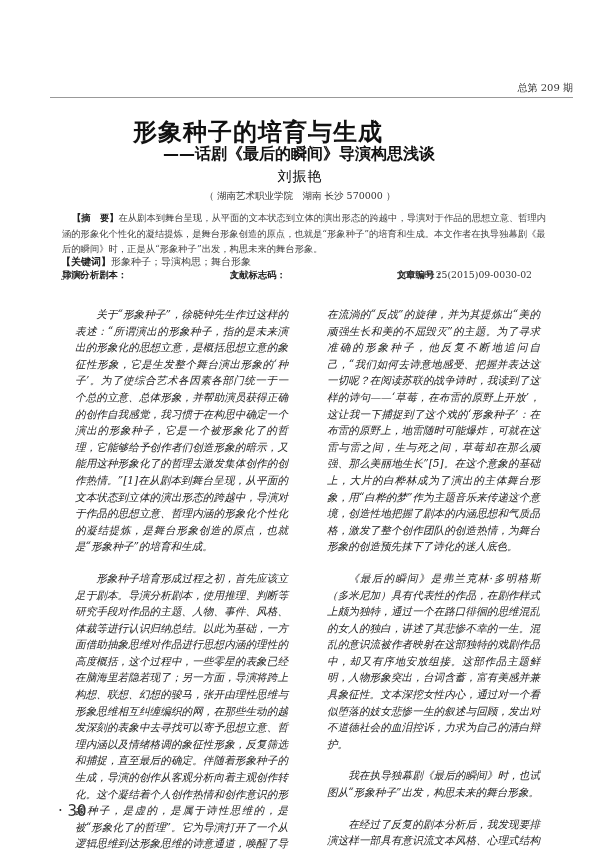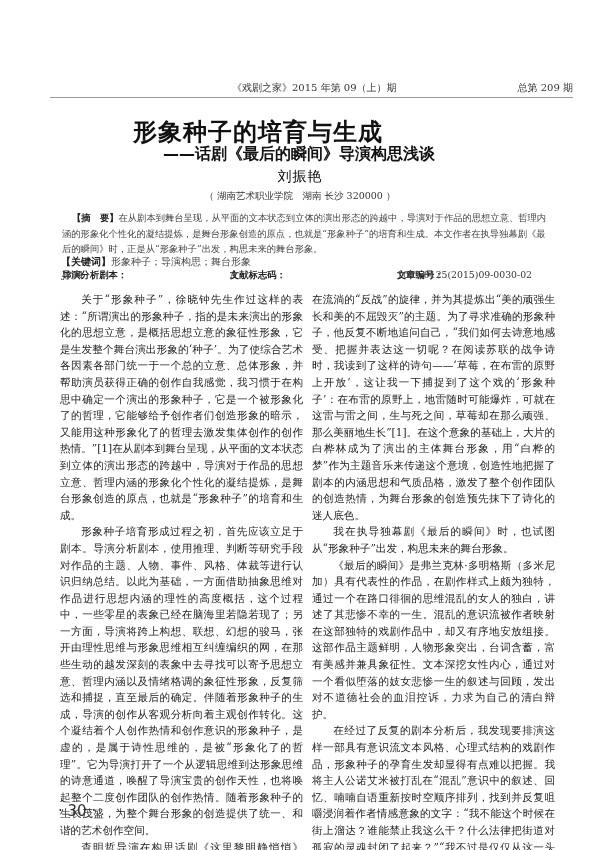--- a/index.html
+++ b/index.html
@@ -21,36 +21,35 @@
          text-indent:10px; }
   .abstract .lbl, .keywords .lbl { font-family:Liberation Sans, sans-serif; font-weight:bold; color:#222; }
   .keywords { position:absolute; top:255px; left:61px; font-size:10px; color:#444; }
   .meta { position:absolute; top:269px; left:62px; width:480px; font-size:9.3px; color:#333; }
   .meta span { position:absolute; white-space:nowrap; }
   .meta .lbl { font-family:"DejaVu Sans", sans-serif; font-weight:bold; color:#222; }
   .col { position:absolute; top:291px; width:243px; font-size:10.6px; line-height:16.6px; color:#222;
          text-align:justify; }
   .col.left { left:60px; }
   .col.right { left:312px; }
-  .col p { margin:0; text-indent:2em; }
+  .col p { margin:15px; text-indent:2em;font-style:italic; }
   .col p.noindent { text-indent:0; }
   .page-no { position:absolute; top:802px; left:58px; font-family:"DejaVu Sans", sans-serif; font-size:15px; color:#333; }
 </style>
 </head>
 <body>
 
 <div class="running-head">
-  <span class="journal">《戏剧之家》2015 年第 09（上）期</span>
   <span class="total">总第 209 期</span>
 </div>
 
 <div class="title">形象种子的培育与生成</div>
 <div class="subtitle">——话剧《最后的瞬间》导演构思浅谈</div>
 <div class="author">刘振艳</div>
-<div class="affil">（ 湖南艺术职业学院　湖南 长沙 320000 ）</div>
+<div class="affil">（ 湖南艺术职业学院　湖南 长沙 570000 ）</div>
 
 <div class="abstract">
   <span class="lbl">【摘　要】</span><span>在从剧本到舞台呈现，从平面的文本状态到立体的演出形态的跨越中，导演对于作品的思想立意、哲理内涵的形象化个性化的凝结提炼，是舞台形象创造的原点，也就是“形象种子”的培育和生成。本文作者在执导独幕剧《最后的瞬间》时，正是从“形象种子”出发，构思未来的舞台形象。</span>
 </div>
 
 <div class="keywords">
   <span class="lbl">【关键词】</span><span>形象种子；导演构思；舞台形象</span>
 </div>
 
 <div class="meta">
@@ -68,19 +67,19 @@
     </span>
 </div>
 
 <div class="col left">
   <p>关于“形象种子”，徐晓钟先生作过这样的表述：“所谓演出的形象种子，指的是未来演出的形象化的思想立意，是概括思想立意的象征性形象，它是生发整个舞台演出形象的‘种子’。为了使综合艺术各因素各部门统一于一个总的立意、总体形象，并帮助演员获得正确的创作自我感觉，我习惯于在构思中确定一个演出的形象种子，它是一个被形象化了的哲理，它能够给予创作者们创造形象的暗示，又能用这种形象化了的哲理去激发集体创作的创作热情。”[1]在从剧本到舞台呈现，从平面的文本状态到立体的演出形态的跨越中，导演对于作品的思想立意、哲理内涵的形象化个性化的凝结提炼，是舞台形象创造的原点，也就是“形象种子”的培育和生成。</p>
   <p>形象种子培育形成过程之初，首先应该立足于剧本。导演分析剧本，使用推理、判断等研究手段对作品的主题、人物、事件、风格、体裁等进行认识归纳总结。以此为基础，一方面借助抽象思维对作品进行思想内涵的理性的高度概括，这个过程中，一些零星的表象已经在脑海里若隐若现了；另一方面，导演将跨上构想、联想、幻想的骏马，张开由理性思维与形象思维相互纠缠编织的网，在那些生动的越发深刻的表象中去寻找可以寄予思想立意、哲理内涵以及情绪格调的象征性形象，反复筛选和捕捉，直至最后的确定。伴随着形象种子的生成，导演的创作从客观分析向着主观创作转化。这个凝结着个人创作热情和创作意识的形象种子，是虚的，是属于诗性思维的，是被“形象化了的哲理”。它为导演打开了一个从逻辑思维到达形象思维的诗意通道，唤醒了导演宝贵的创作天性，也将唤起整个二度创作团队的创作热情。随着形象种子的生长茂盛，为整个舞台形象的创造提供了统一、和谐的艺术创作空间。</p>
   <p>查明哲导演在构思话剧《这里黎明静悄悄》时，通过对剧本的深入解读，认为该剧并非或不仅仅只是宣扬爱国情怀、弘扬伟大的卫国战争以及热血女孩们为国捐躯的英雄行为。剧本描述这群女兵对恋人、孩子、生活的丰富质朴的情感，展现了普通人平凡的命运！而后半部她们却一个个悲壮地死去！查明哲导演聆听到作品内</p>
 </div>
 
 <div class="col right">
-  <p class="noindent">在流淌的“反战”的旋律，并为其提炼出“美的顽强生长和美的不屈毁灭”的主题。为了寻求准确的形象种子，他反复不断地追问自己，“我们如何去诗意地感受、把握并表达这一切呢？在阅读苏联的战争诗时，我读到了这样的诗句——‘草莓，在布雷的原野上开放’，这让我一下捕捉到了这个戏的‘形象种子’：在布雷的原野上，地雷随时可能爆炸，可就在这雷与雷之间，生与死之间，草莓却在那么顽强、那么美丽地生长”[1]。在这个意象的基础上，大片的白桦林成为了演出的主体舞台形象，用“白桦的梦”作为主题音乐来传递这个意境，创造性地把握了剧本的内涵思想和气质品格，激发了整个创作团队的创造热情，为舞台形象的创造预先抹下了诗化的迷人底色。</p>
+  <p class="noindent">在流淌的“反战”的旋律，并为其提炼出“美的顽强生长和美的不屈毁灭”的主题。为了寻求准确的形象种子，他反复不断地追问自己，“我们如何去诗意地感受、把握并表达这一切呢？在阅读苏联的战争诗时，我读到了这样的诗句——‘草莓，在布雷的原野上开放’，这让我一下捕捉到了这个戏的‘形象种子’：在布雷的原野上，地雷随时可能爆炸，可就在这雷与雷之间，生与死之间，草莓却在那么顽强、那么美丽地生长”[5]。在这个意象的基础上，大片的白桦林成为了演出的主体舞台形象，用“白桦的梦”作为主题音乐来传递这个意境，创造性地把握了剧本的内涵思想和气质品格，激发了整个创作团队的创造热情，为舞台形象的创造预先抹下了诗化的迷人底色。</p>
+  <p>《最后的瞬间》是弗兰克林·多明格斯（多米尼加）具有代表性的作品，在剧作样式上颇为独特，通过一个在路口徘徊的思维混乱的女人的独白，讲述了其悲惨不幸的一生。混乱的意识流被作者映射在这部独特的戏剧作品中，却又有序地安放组接。这部作品主题鲜明，人物形象突出，台词含蓄，富有美感并兼具象征性。文本深挖女性内心，通过对一个看似堕落的妓女悲惨一生的叙述与回顾，发出对不道德社会的血泪控诉，力求为自己的清白辩护。</p>
   <p>我在执导独幕剧《最后的瞬间》时，也试图从“形象种子”出发，构思未来的舞台形象。</p>
-  <p>《最后的瞬间》是弗兰克林·多明格斯（多米尼加）具有代表性的作品，在剧作样式上颇为独特，通过一个在路口徘徊的思维混乱的女人的独白，讲述了其悲惨不幸的一生。混乱的意识流被作者映射在这部独特的戏剧作品中，却又有序地安放组接。这部作品主题鲜明，人物形象突出，台词含蓄，富有美感并兼具象征性。文本深挖女性内心，通过对一个看似堕落的妓女悲惨一生的叙述与回顾，发出对不道德社会的血泪控诉，力求为自己的清白辩护。</p>
   <p>在经过了反复的剧本分析后，我发现要排演这样一部具有意识流文本风格、心理式结构的戏剧作品，形象种子的孕育生发却显得有点难以把握。我将主人公诺艾米被打乱在“混乱”意识中的叙述、回忆、喃喃自语重新按时空顺序排列，找到并反复咀嚼浸润着作者情感意象的文字：“我不能这个时候在街上溜达？谁能禁止我这么干？什么法律把街道对孤寂的灵魂封闭了起来？”“我不过是仅仅从这一头走到那一头，一直走到那些乌黑的地区，那里，街道和黑夜，混成了一团。”“我身上要穿一件那么洁白洁白的新娘礼服！那些摆满了白花的祭坛不使你感动？我可会激动得浑身颤栗。还有神甫讲的那一番关于结合的话？你听过（下接第 32 页）</p>
 </div>
 
 <div class="page-no">· 30 ·</div>
 
 </body></html>

